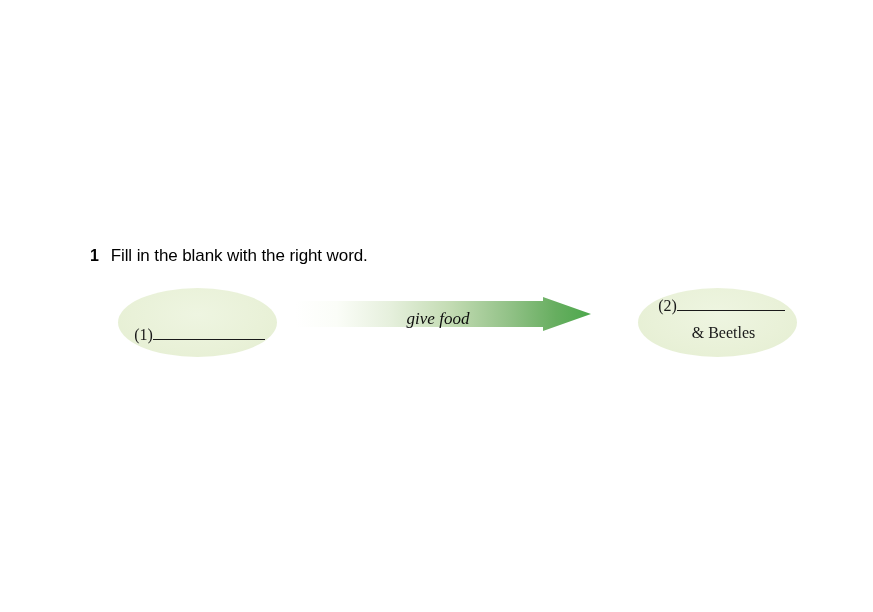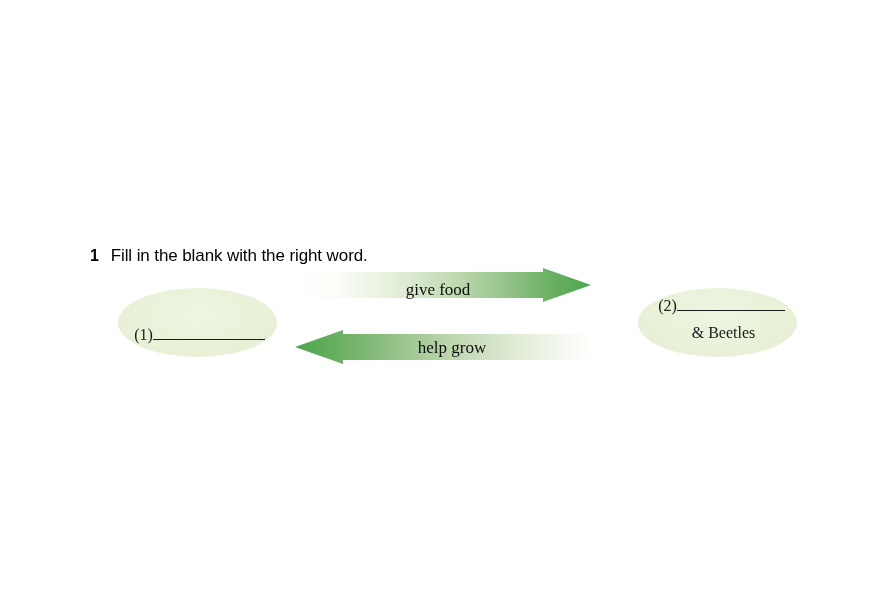--- a/index.html
+++ b/index.html
@@ -102,21 +102,22 @@
   }
 
   
   .arrow {
     position: absolute;
     width: 296px;
     height: 46px;
   }
   #arrow-give-food {
     left: 295px;
-    top: 268px;
+    top: 297px;
+    font-style: italic;
   }
   #arrow-help-grow {
     left: 295px;
     top: 325px;
   }
   .arrow svg {
     display: block;
     width: 296px;
     height: 46px;
   }
@@ -175,31 +176,14 @@
           <stop offset="72%" stop-color="#93c288"></stop>
           <stop offset="88%" stop-color="#67ae60"></stop>
           <stop offset="100%" stop-color="#4ca84c"></stop>
         </linearGradient>
       </defs>
       <path d="M 0 4 L 248 4 L 248 0 L 296 17 L 248 34 L 248 30 L 0 30 Z" fill="url(#grad-right)"></path>
     </svg>
     <div class="arrow-label">give food</div>
   </div>
 
-  <div class="arrow" id="arrow-help-grow">
-    <svg viewBox="0 0 296 46" xmlns="http://www.w3.org/2000/svg" aria-hidden="true">
-      <defs>
-        <linearGradient id="grad-left" x1="0" y1="0" x2="1" y2="0">
-          <stop offset="0%" stop-color="#4ca84c"></stop>
-          <stop offset="12%" stop-color="#63ad5c"></stop>
-          <stop offset="30%" stop-color="#8dbe81"></stop>
-          <stop offset="52%" stop-color="#bcd6ad"></stop>
-          <stop offset="74%" stop-color="#dfead4"></stop>
-          <stop offset="90%" stop-color="#f4f8ef"></stop>
-          <stop offset="100%" stop-color="#ffffff"></stop>
-        </linearGradient>
-      </defs>
-      <path d="M 296 9 L 48 9 L 48 5 L 0 22 L 48 39 L 48 35 L 296 35 Z" fill="url(#grad-left)"></path>
-    </svg>
-    <div class="arrow-label">help grow</div>
-  </div>
 
 </div>
 
 </body></html>

